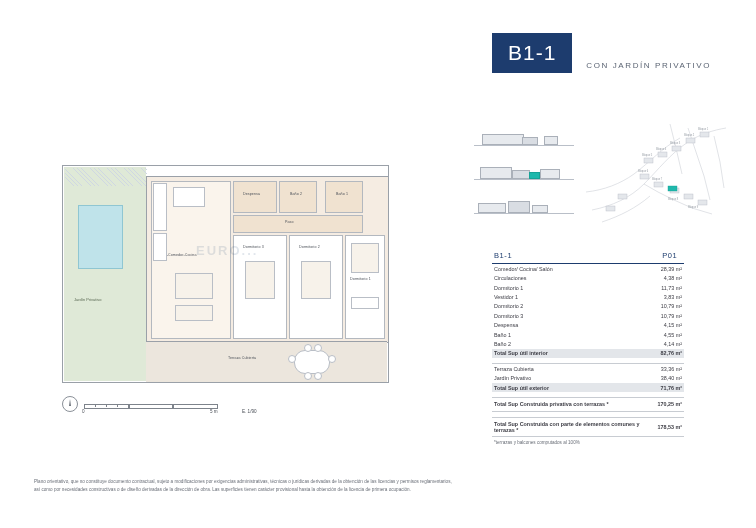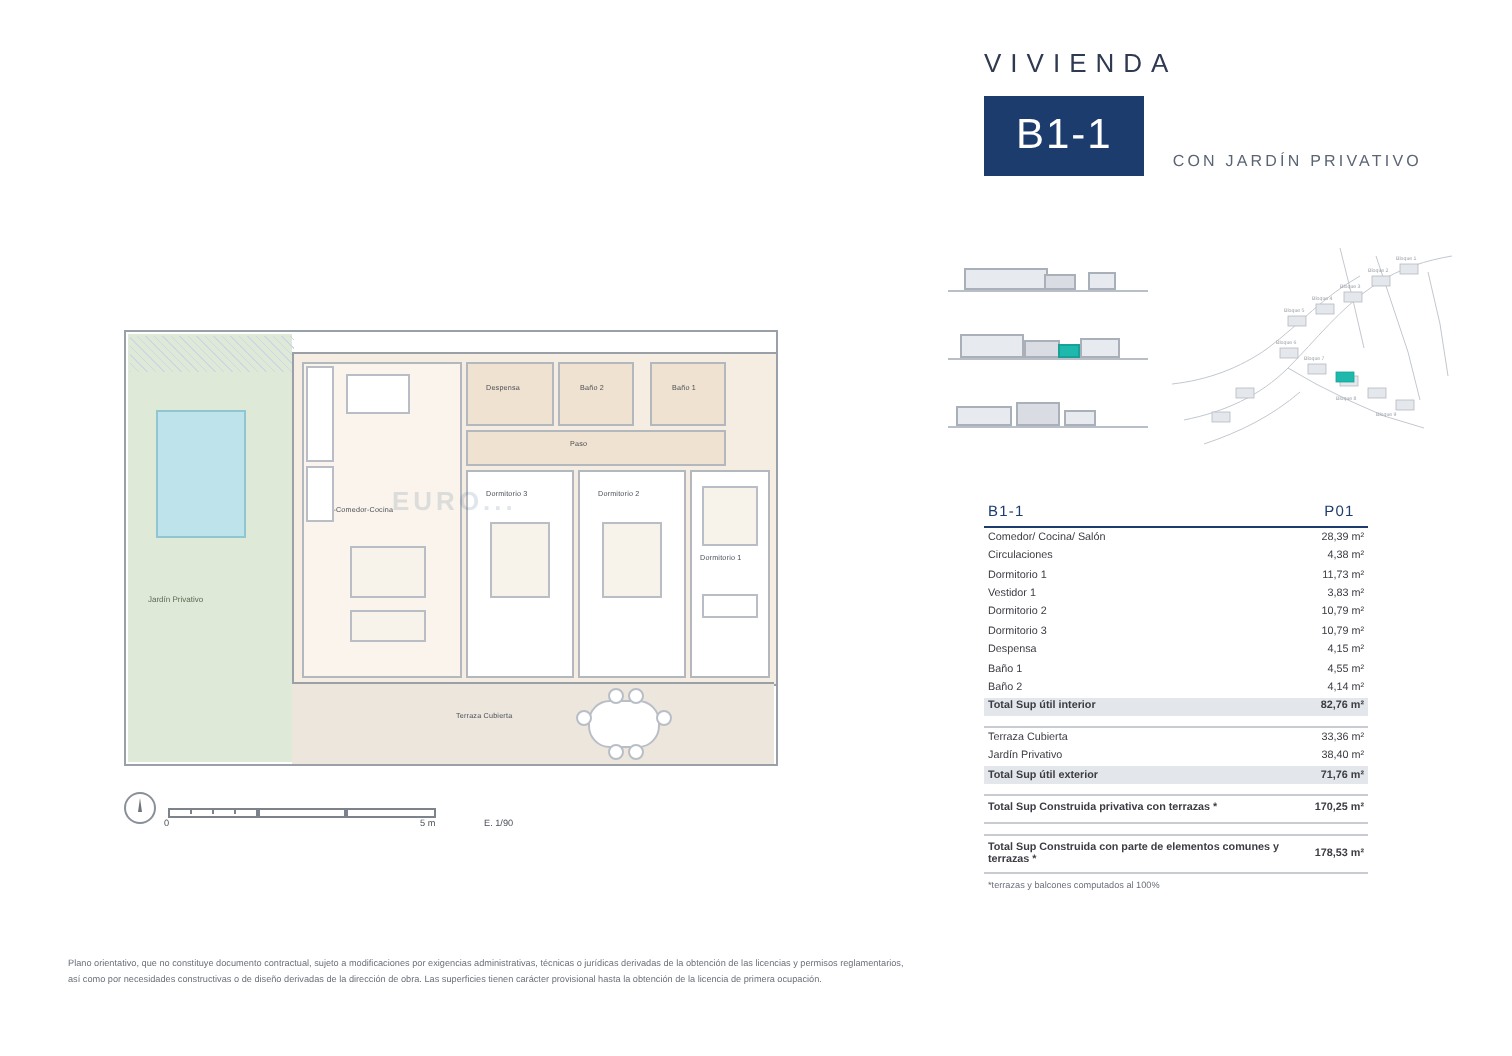--- a/index.html
+++ b/index.html
@@ -313,21 +313,20 @@
     width: 420px;
     font-size: 4.6px;
     line-height: 1.75;
     color: #6a6f78;
   }
 </style>
 </head>
 <body>
 
 <div class="header">
-  <div class="vivienda-title">VIVIENDA</div>
   <div class="code-row">
     <div class="code-box">B1-1</div>
     <div class="code-sub">CON JARDÍN PRIVATIVO</div>
   </div>
 </div>
 
 <div class="keyplan">
 
   <div class="elev-group">
 

